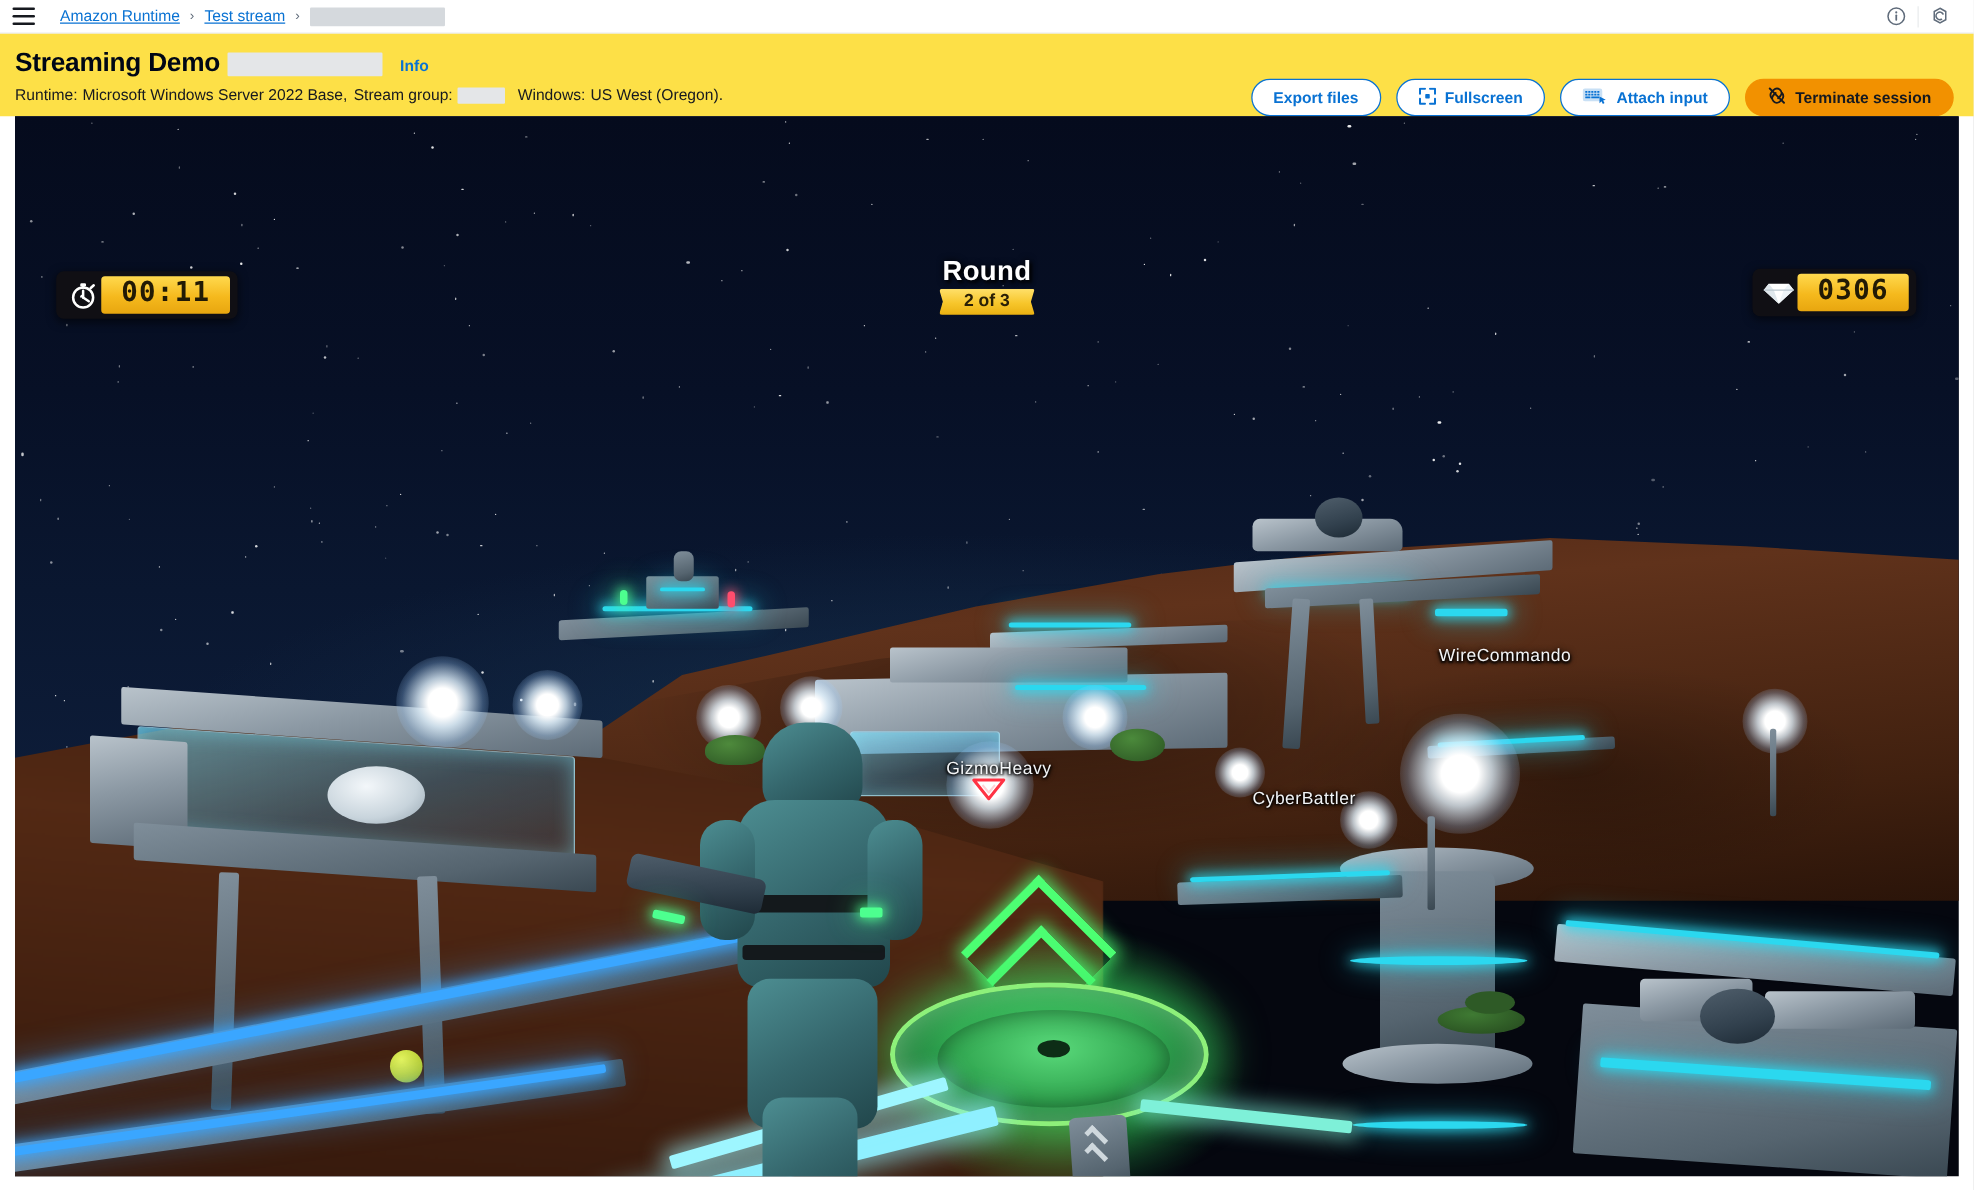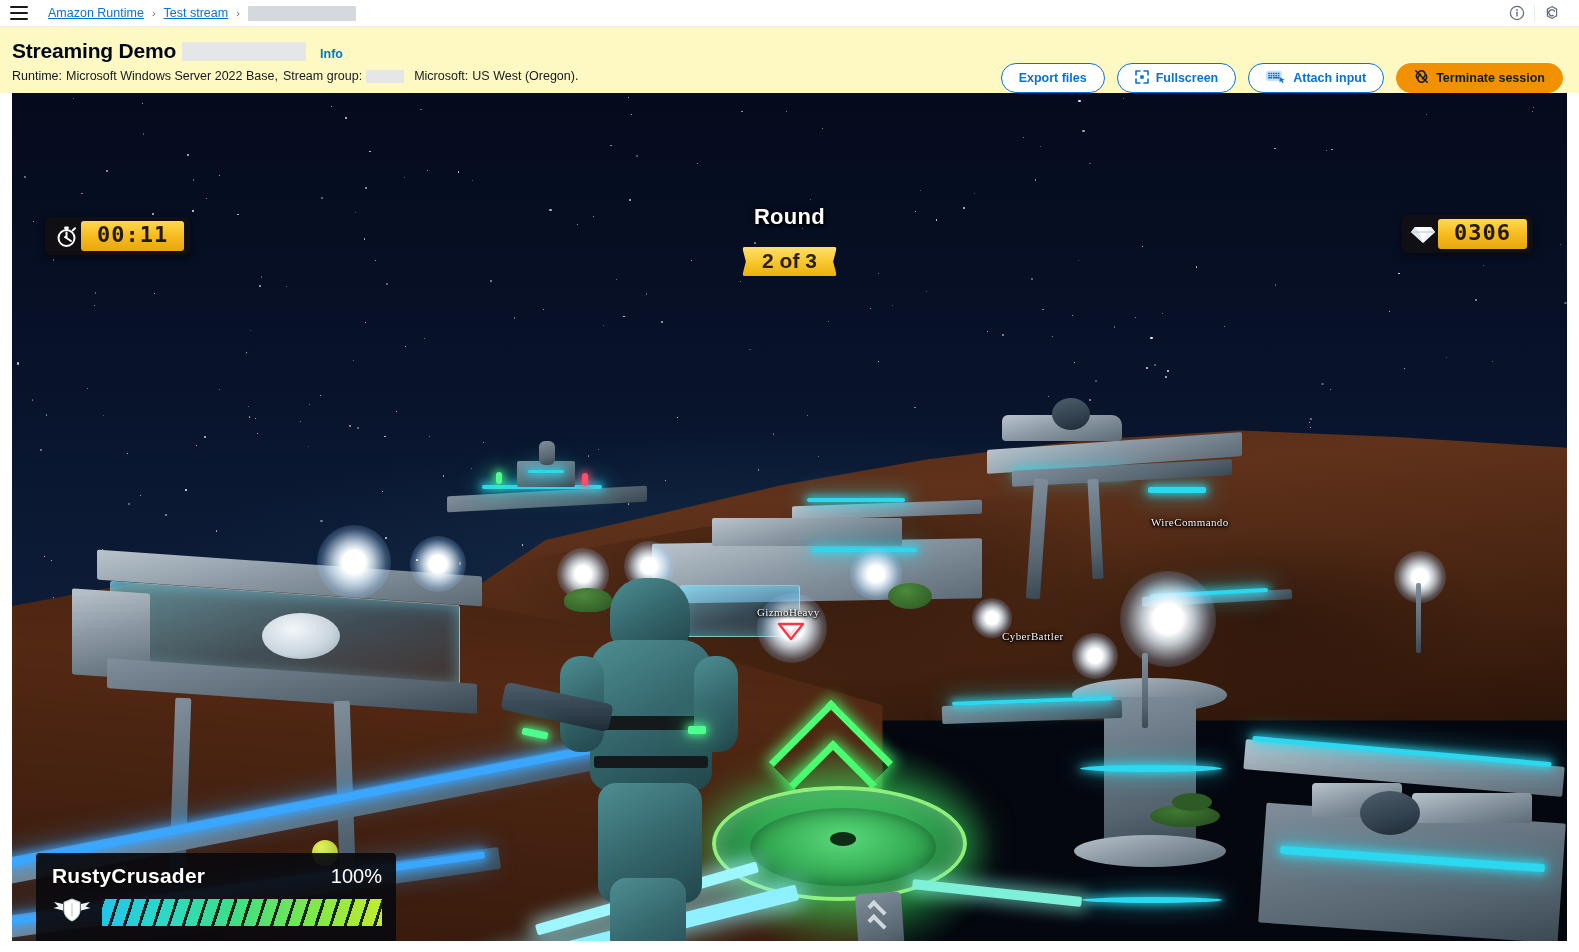--- a/index.html
+++ b/index.html
@@ -66,21 +66,21 @@
     cursor: pointer;
   }
   .icon-btn svg { display: block; }
   .icon-divider {
     width: 1px; height: 17px; background: #e9ebed;
   }
 
   
   .page-header {
     padding: 12px 4px 10px 12px;
-    background: #fef9c3;
+    background: #fde047;
     position: relative;
     border-bottom: none;
   }
   .title-row {
     display: flex; align-items: baseline; gap: 0;
   }
   .page-title {
     font-size: 21px;
     font-weight: 700;
     letter-spacing: -0.2px;
@@ -312,36 +312,36 @@
     transform: translateX(-50%);
     text-align: center;
   }
   .round-label {
     font-size: 22px; font-weight: 700; color: #ffffff;
     text-shadow: 0 0 6px rgba(0,0,0,.95), 2px 2px 3px rgba(0,0,0,.9);
     letter-spacing: .3px;
     line-height: 1;
   }
   .round-value {
-    margin-top: 19px;
+    margin-top: 3px;
     display: inline-block;
     background: linear-gradient(180deg, #ffe06a 0%, #f7c62b 55%, #eab011 100%);
     color: #2a2006;
-    font-size: 21px; font-weight: 700;
+    font-size: 14px; font-weight: 700;
     padding: 1px 20px 3px 20px;
     border-radius: 2px;
     clip-path: polygon(0 0, 100% 0, 96% 50%, 100% 100%, 0 100%, 4% 50%);
     line-height: 1.2;
   }
 
   
   .nametag {
     position: absolute;
-    font-family: Liberation Serif, serif;
-    font-size: 11px;
+    font-family: Liberation Sans, sans-serif;
+    font-size: 14px;
     color: #f2f4f6;
     letter-spacing: .4px;
     text-shadow: 1px 1px 2px #000, -1px 1px 2px #000, 0 0 5px rgba(0,0,0,.95);
     white-space: nowrap;
   }
 
   
   .player-panel {
     position: absolute;
     left: 24px; bottom: 0;
@@ -421,21 +421,21 @@
     <h1 class="page-title">Streaming Demo</h1>
     <span class="title-redacted"></span>
     <a class="info-link">Info</a>
   </div>
 
   <div class="meta-row">
     <b>Runtime:</b>
     <span style="margin-left:4px">Microsoft Windows Server 2022 Base,</span>
     <b style="margin-left:5px">Stream group:</b>
     <span class="meta-redacted"></span>
-    <b style="margin-left:4px">Microsoft:</b>
+    <b style="margin-left:4px">Windows:</b>
     <span style="margin-left:4px">US West (Oregon).</span>
   </div>
 
   <div class="header-actions">
 
     <div class="btn btn-normal">
       <span>Export files</span>
     </div>
 
     <div class="btn btn-normal">
@@ -874,34 +874,15 @@
     <div class="nametag" style="left:745px;top:513px;">GizmoHeavy</div>
     <div class="nametag" style="left:990px;top:537px;">CyberBattler</div>
 
     <div style="position:absolute;left:765px;top:528px;width:28px;height:20px;">
       <svg width="28" height="20" viewBox="0 0 28 20" fill="none">
         <path d="M2 3 L14 18 L26 3 Z" stroke="#ff3344" stroke-width="2.4" fill="none" stroke-linejoin="round"></path>
         <path d="M9 7 L14 13 L19 7" stroke="#ffd2d6" stroke-width="1.6" fill="none" stroke-linejoin="round"></path>
       </svg>
     </div>
 
-    <div class="player-panel">
-      <div class="player-row">
-        <div class="player-name">RustyCrusader</div>
-        <div class="player-pct">100%</div>
-      </div>
-      <div class="hp-row">
-        <div style="flex:0 0 auto;">
-          <svg width="40" height="26" viewBox="0 0 40 26" fill="none">
-            <path d="M20 2 L28 5.2 V13 C28 18.4 24.4 22.2 20 24 C15.6 22.2 12 18.4 12 13 V5.2 Z" fill="#ffffff" stroke="#c9d3da" stroke-width="1"></path>
-            <path d="M20 6.5 V19.5" stroke="#b9c4cc" stroke-width="1.1"></path>
-            <path d="M11 7 L2 5 L6.5 9.5 L1.5 11 L11 13.5 Z" fill="#eef3f6"></path>
-            <path d="M29 7 L38 5 L33.5 9.5 L38.5 11 L29 13.5 Z" fill="#eef3f6"></path>
-          </svg>
-        </div>
-        <div class="hp-bar">
-          <div class="hp-fill" id="hp-fill" style="width: 100%;"></div>
-        </div>
-      </div>
-    </div>
 
   </div>
 </div>
 
 </body></html>

